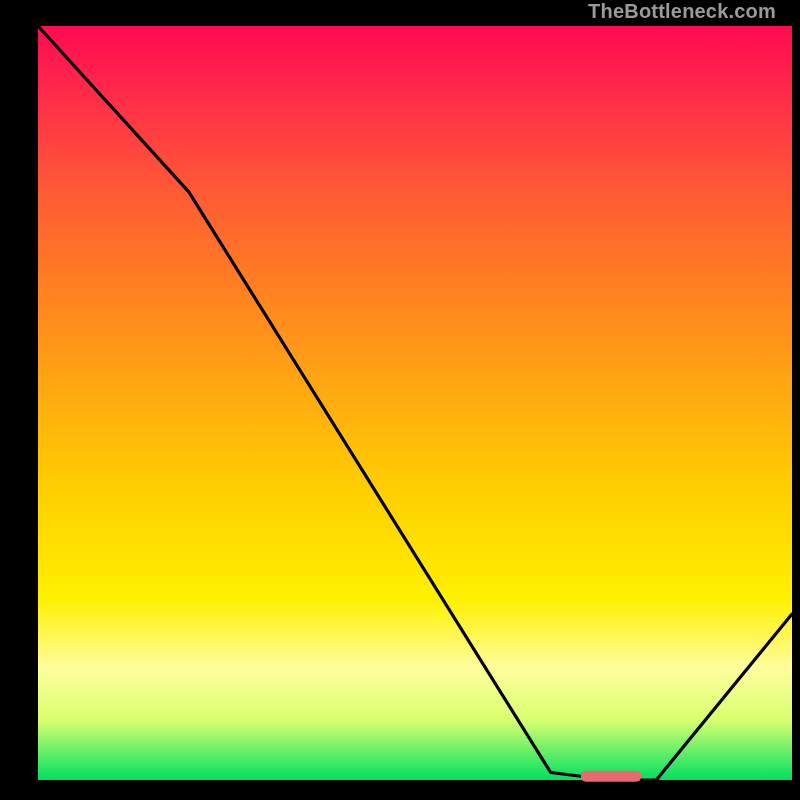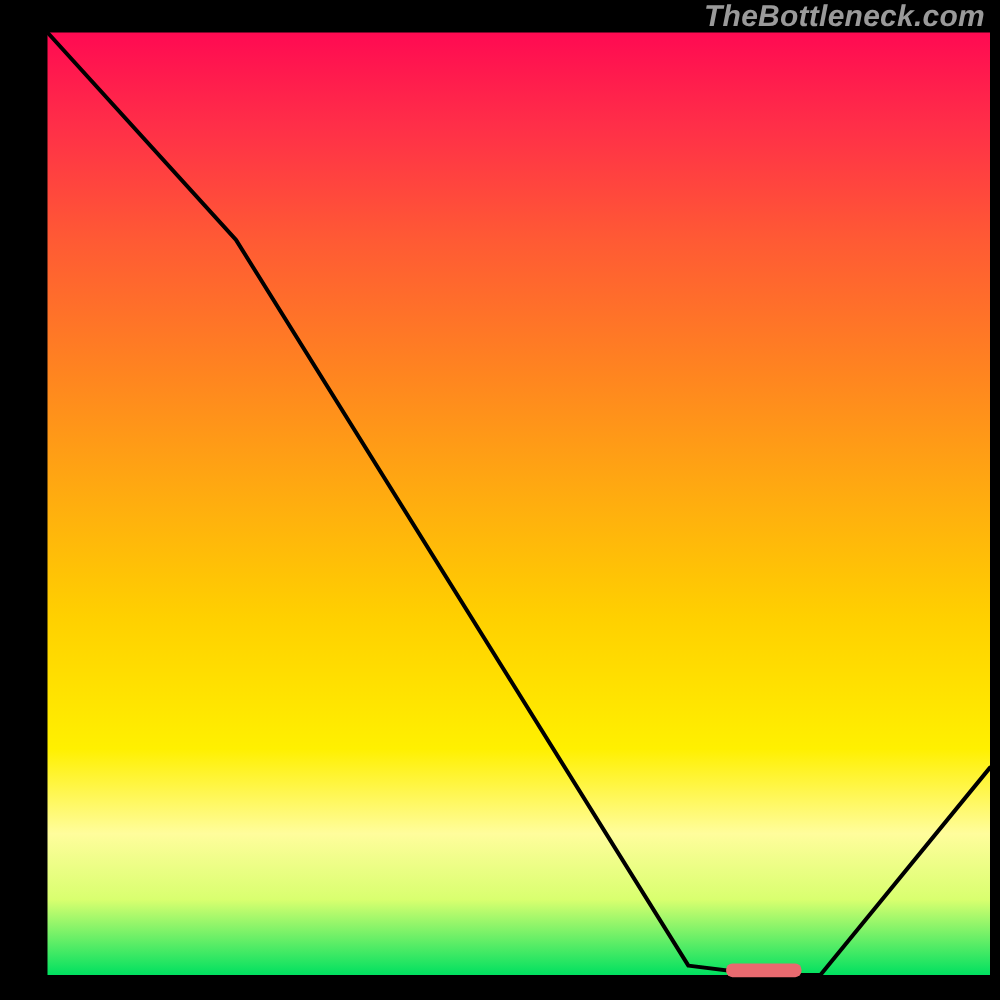--- a/index.html
+++ b/index.html
@@ -28,28 +28,27 @@
       #ffd000 62%,
       #fff000 76%,
       #fffd9c 85%,
       #d9ff6f 92%,
       #00e060 100%
     );
   }
   .attribution {
     position: absolute;
     top: 0;
-    right: 12px;
+    right: 24px;
     color: #9a9a9a;
     font-family: Arial, Helvetica, sans-serif;
     font-weight: 600;
-    font-size: 24px;
+    font-size: 20px;
     letter-spacing: 0.2px;
     user-select: none;
-    font-style: italic;
   }
   svg.overlay {
     position: absolute;
     left: 0;
     top: 0;
   }
 </style>
 </head>
 <body>
 

